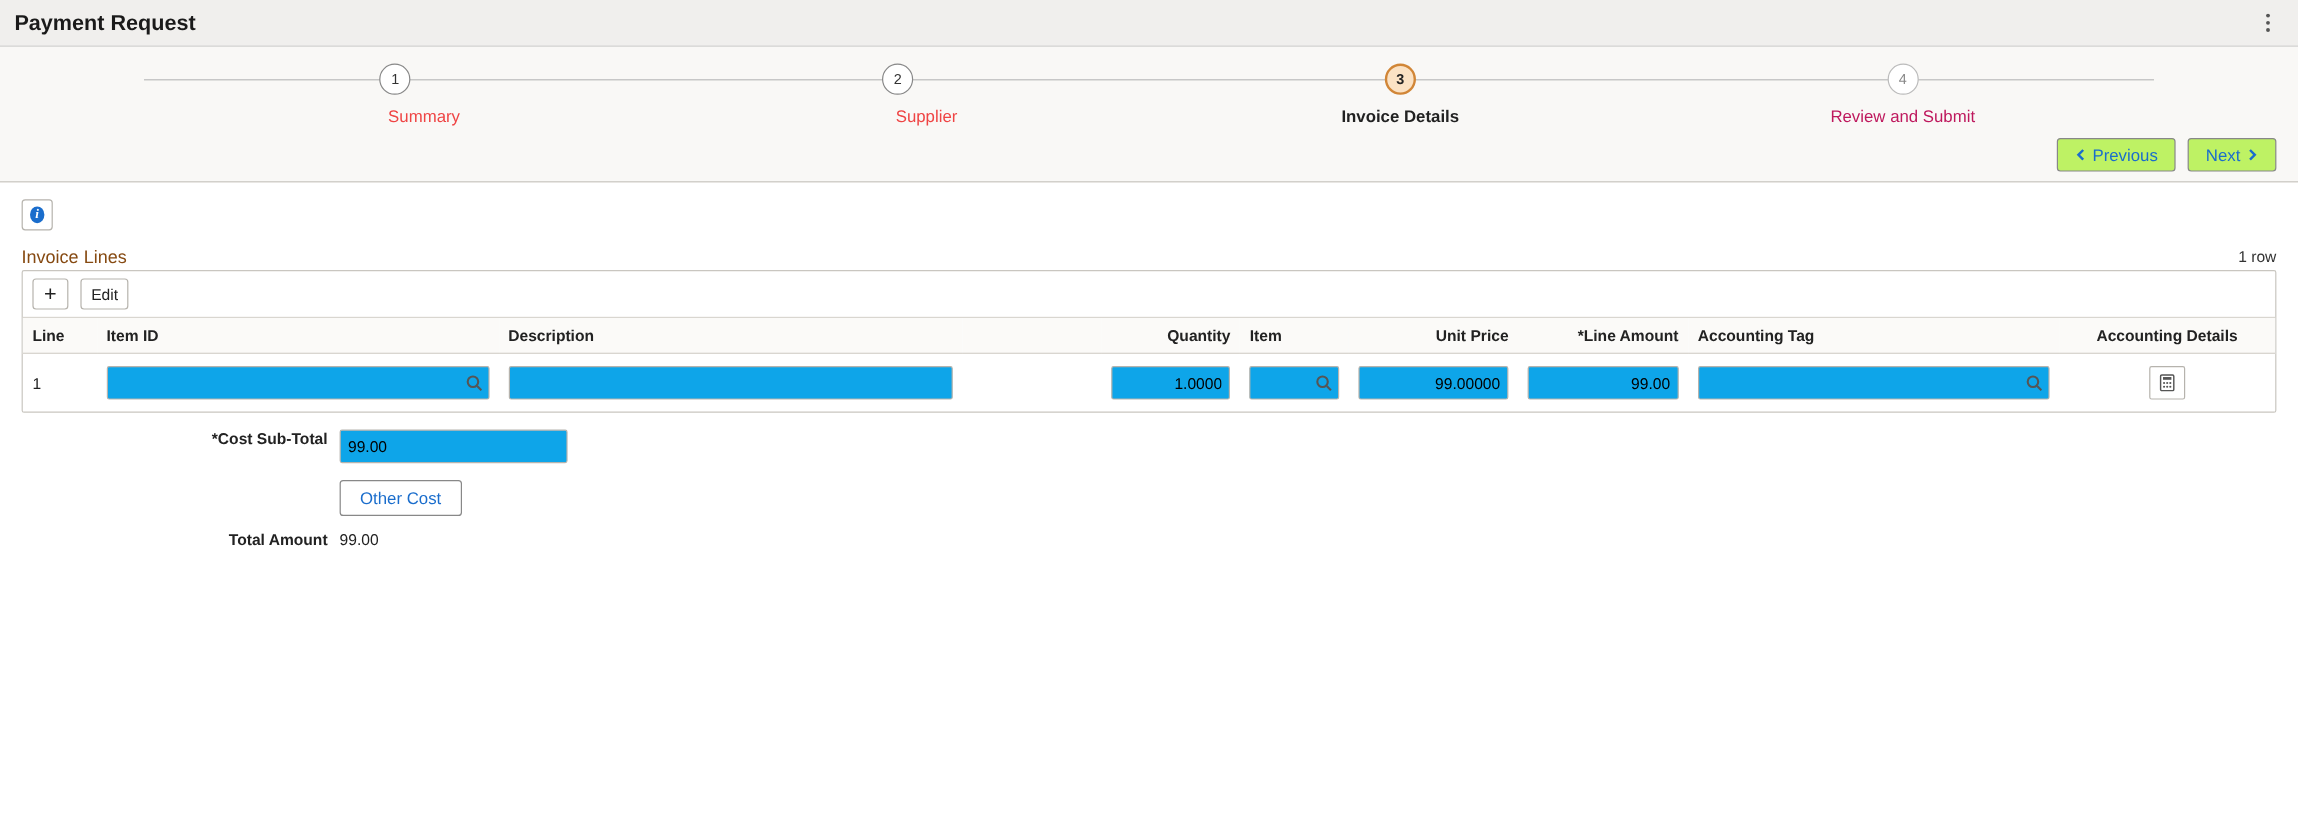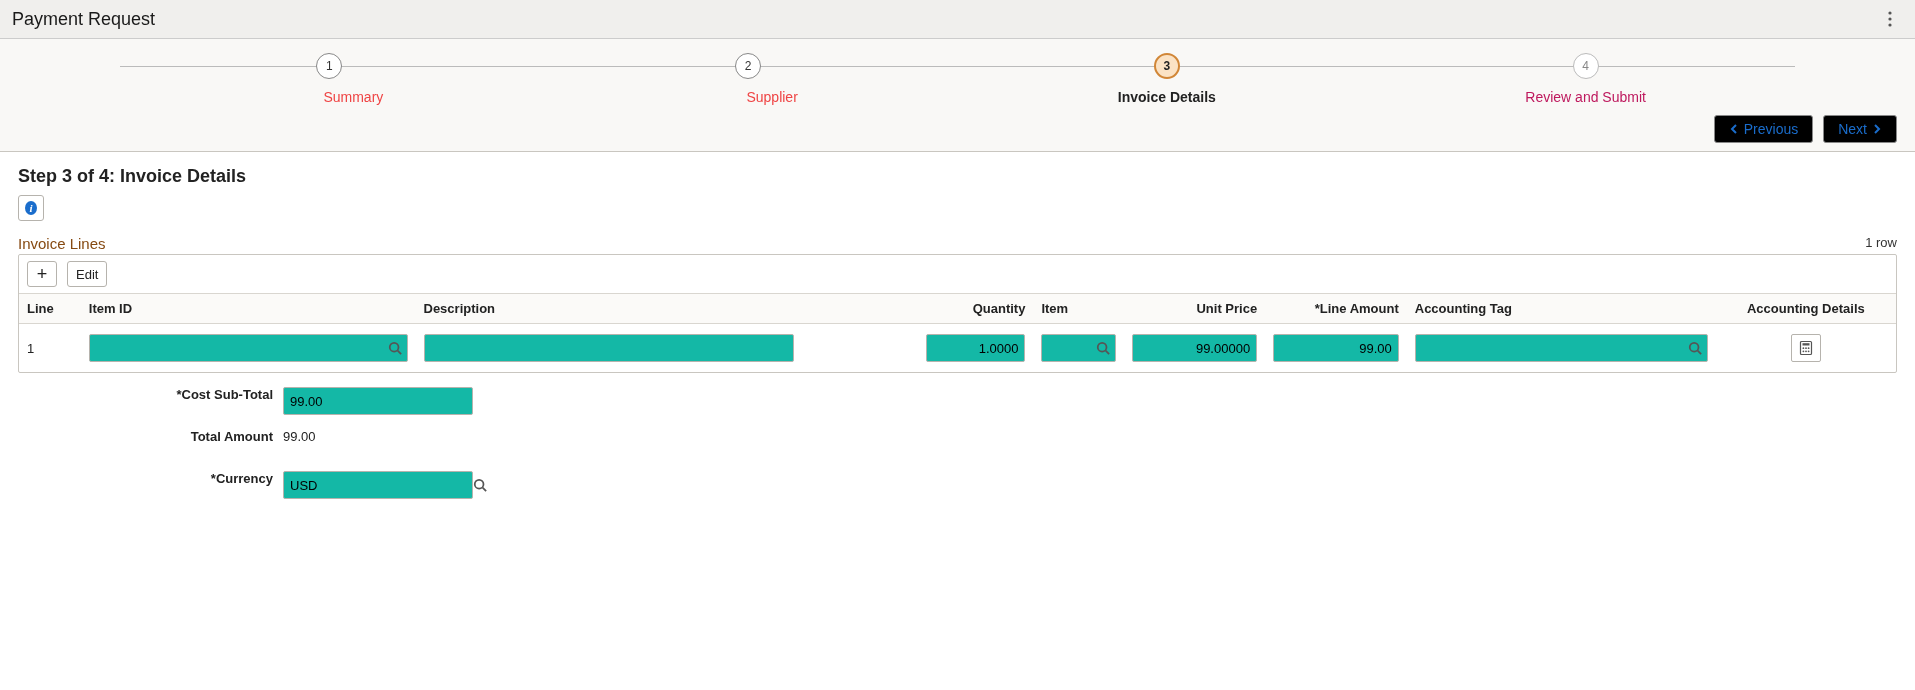--- a/index.html
+++ b/index.html
@@ -15,21 +15,21 @@
     display: flex;
     align-items: center;
     justify-content: space-between;
     padding: 6px 12px;
     background: #f0efed;
     border-bottom: 1px solid #ccc;
   }
   .page-header h1 {
     margin: 0;
     font-size: 18px;
-    font-weight: 400;
+    font-weight: 700;
     color: #1a1a1a;
   }
   .header-actions {
     display: flex;
     align-items: center;
     gap: 6px;
   }
   .icon-btn {
     width: 26px; height: 26px;
     display: inline-flex;
@@ -108,21 +108,21 @@
 
   .wizard-nav {
     display: flex;
     justify-content: flex-end;
     gap: 10px;
     padding: 10px 18px 0 0;
   }
   .btn {
     border: 1px solid #888;
     border-radius: 3px;
-    background: #000000;
+    background: #bef264;
     color: #1a6dcc;
     font-size: 14px;
     padding: 5px 14px;
     display: inline-flex;
     align-items: center;
     gap: 5px;
     cursor: pointer;
   }
   .btn svg { width: 10px; height: 10px; stroke: #1a6dcc; stroke-width: 2; fill: none; }
 
@@ -218,21 +218,21 @@
     padding: 10px 8px;
     vertical-align: middle;
   }
   .cell-input {
     width: 100%;
     height: 28px;
     border: 1px solid #b6b3ad;
     border-radius: 2px;
     padding: 2px 6px;
     font-size: 13px;
-    background: #14b8a6;
+    background: #0ea5e9;
   }
   .cell-input.rt { text-align: right; }
   .lookup {
     display: flex;
     position: relative;
   }
   .lookup .cell-input { padding-right: 26px; }
   .lookup .lookup-btn {
     position: absolute;
     right: 0; top: 0;
@@ -347,21 +347,20 @@
     <button class="btn">
       <span>Next</span>
       <svg viewBox="0 0 10 10">
           <polyline points="3,1 7,5 3,9"></polyline>
         </svg>
     </button>
   </div>
 </div>
 
 <div class="content">
-  <h2 class="step-title">Step 3 of 4: Invoice Details</h2>
 
   <button class="info-btn">
     <span class="i-circle">i</span>
   </button>
 
   <div class="section-title-row">
     <div class="section-title">Invoice Lines</div>
     <div class="row-count">1 row</div>
   </div>
 
@@ -468,29 +467,21 @@
     </table>
   </div>
 
   
   <div class="form-rows">
     <div class="form-row">
       <div class="lbl">*Cost Sub-Total</div>
       <input class="cell-input" type="text" value="99.00" style="">
     </div>
     <div class="form-row">
+      <div class="lbl"></div>
+      <button class="btn-secondary">Other Cost</button>
+    </div>
+    <div class="form-row">
       <div class="lbl">Total Amount</div>
       <div class="val">99.00</div>
     </div>
-    <div class="form-row">
-      <div class="lbl">*Currency</div>
-      <div class="lookup">
-        <input class="cell-input" type="text" value="USD" style="">
-        <button class="lookup-btn">
-          <svg viewBox="0 0 16 16">
-              <circle cx="7" cy="7" r="5"></circle>
-              <line x1="11" y1="11" x2="15" y2="15"></line>
-            </svg>
-        </button>
-      </div>
-    </div>
   </div>
 </div>
 
 </body></html>

